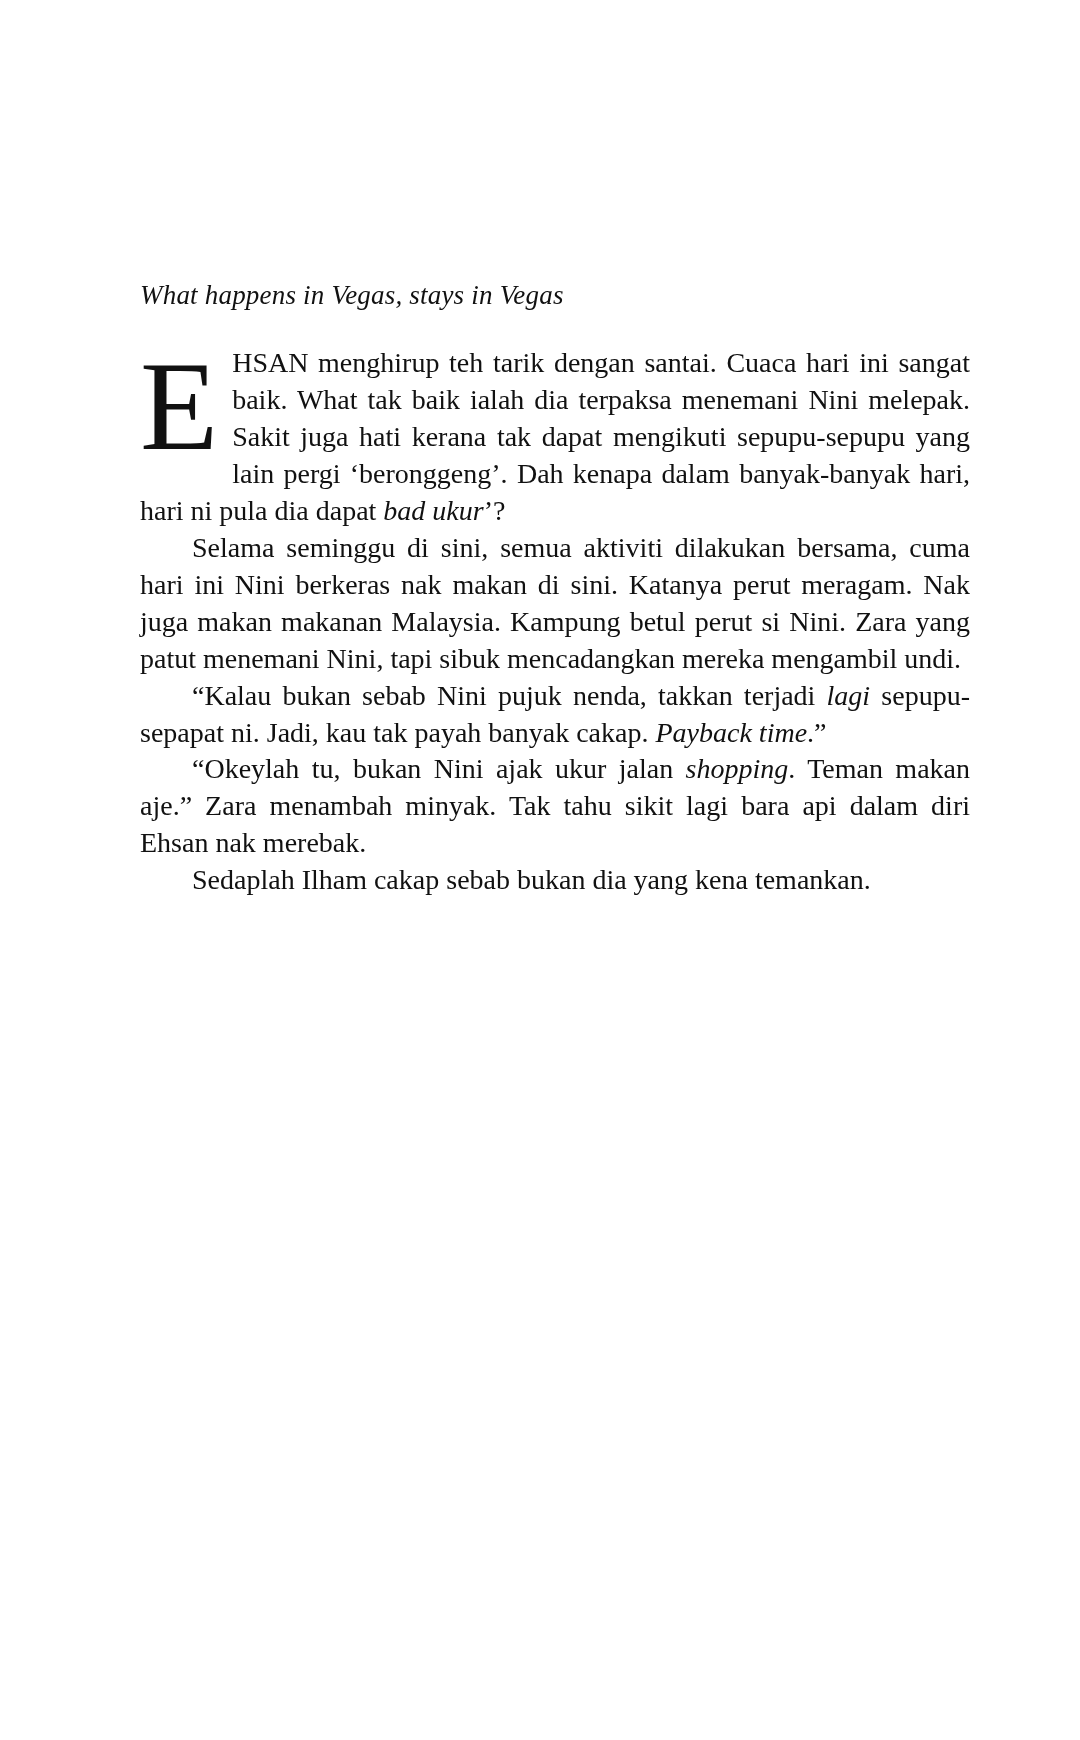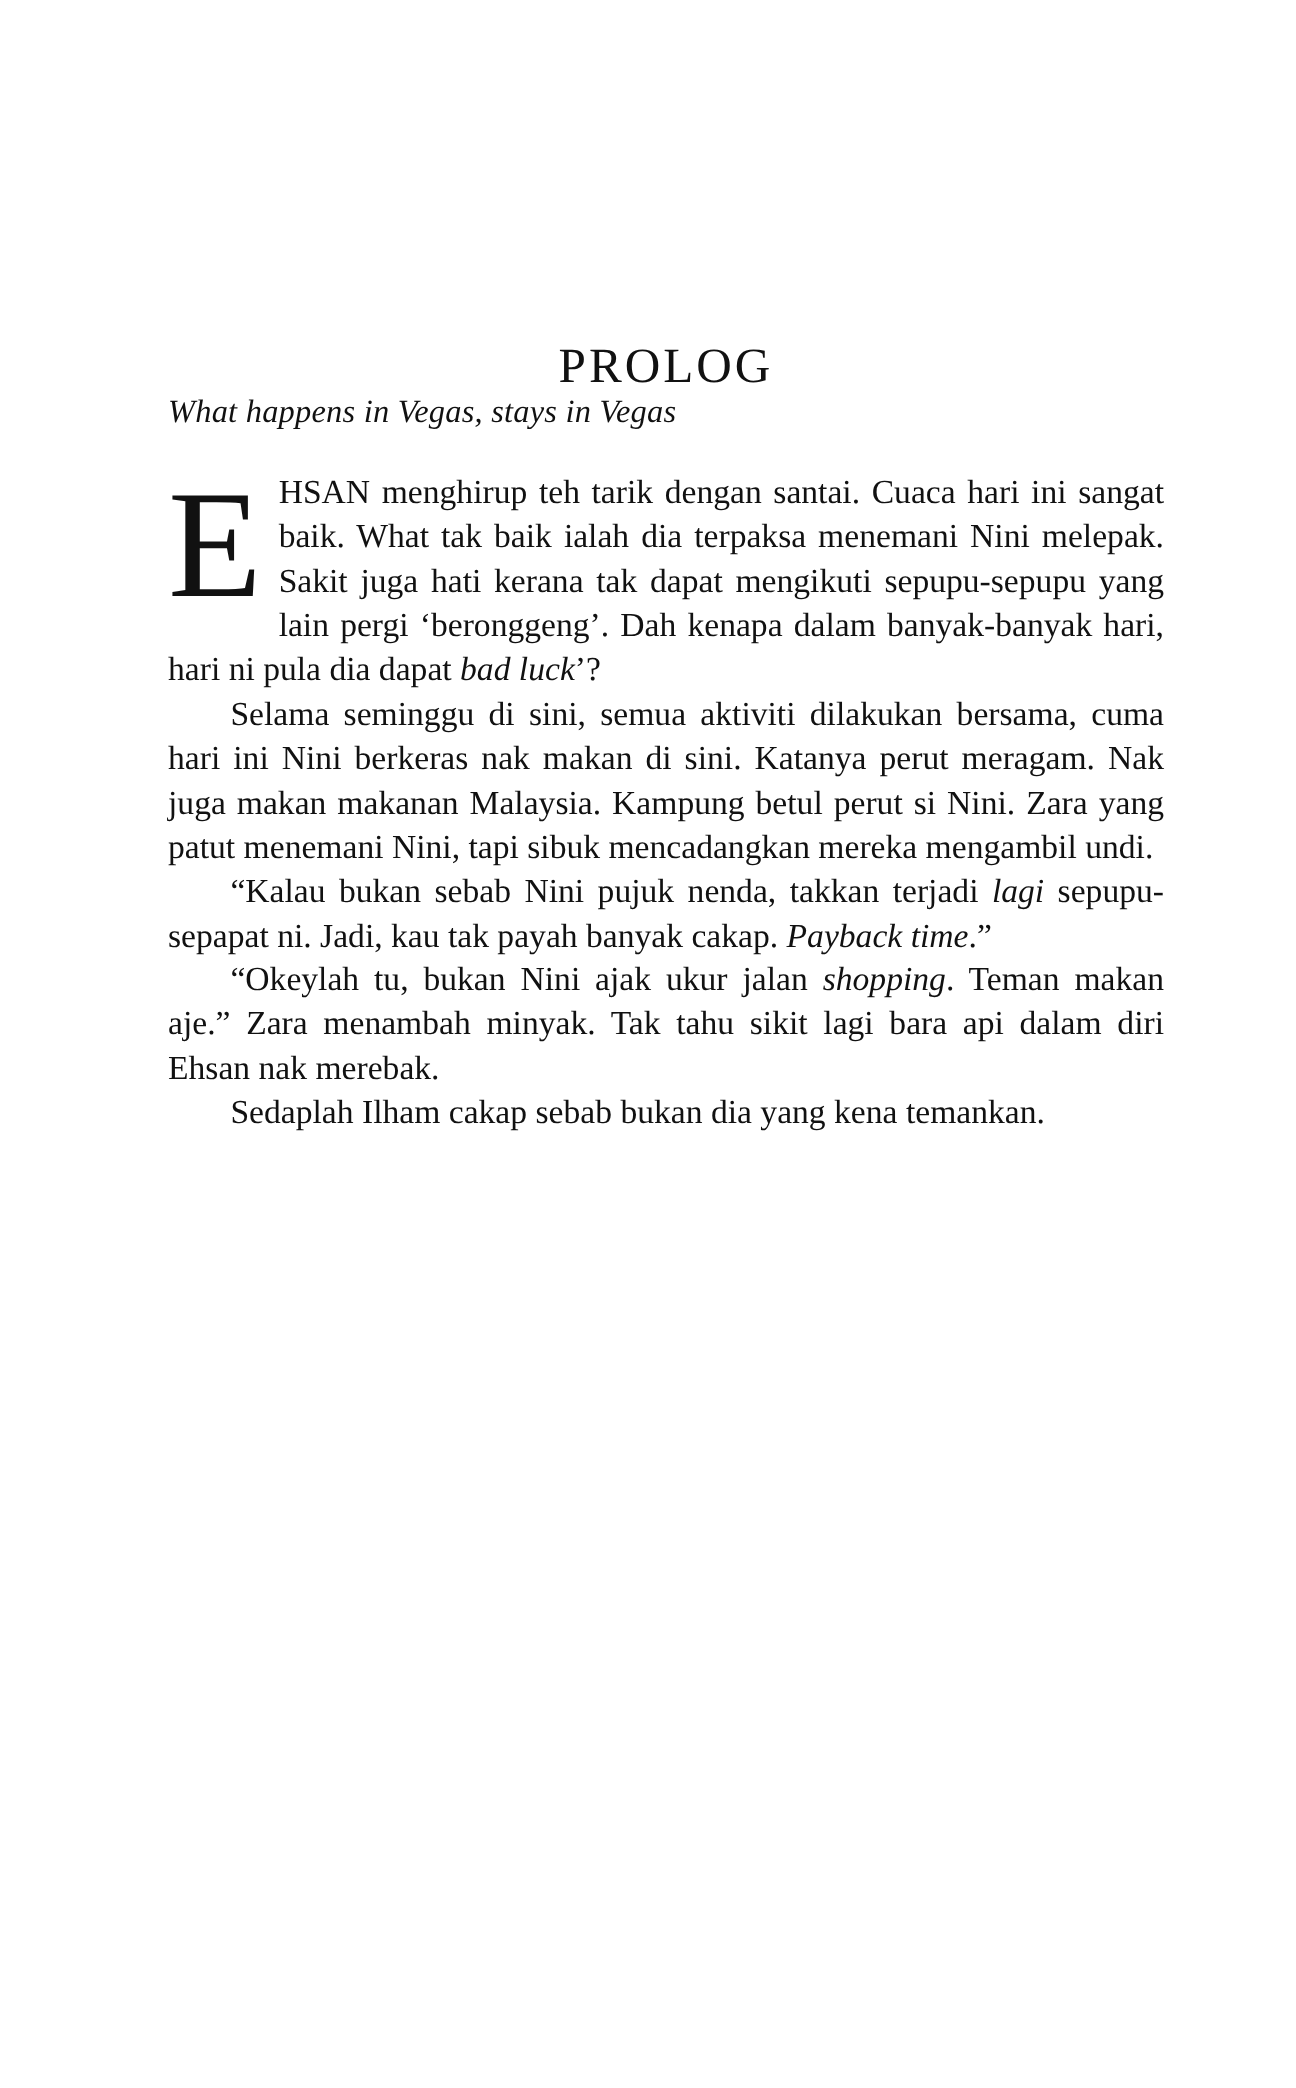--- a/index.html
+++ b/index.html
@@ -68,28 +68,27 @@
   em, .ital {
     font-style: italic;
   }
 </style>
 </head>
 <body>
 
 <div class="page">
   <div class="content">
 
-    <h1 class="chapter-title">PROLOG</h1>
 
     <div class="epigraph">What happens in Vegas, stays in Vegas</div>
 
     <div class="body-text">
 
       <p class="para first">
-        <span class="dropcap">E</span><span>HSAN menghirup teh tarik dengan santai. Cuaca hari ini sangat baik. What tak baik ialah dia terpaksa menemani Nini melepak. Sakit juga hati kerana tak dapat mengikuti sepupu-sepupu yang lain pergi ‘beronggeng’. Dah kenapa dalam banyak-banyak hari, hari ni pula dia dapat </span><span class="ital">bad luck</span><span>’?</span>
+        <span class="dropcap">E</span><span>HSAN menghirup teh tarik dengan santai. Cuaca hari ini sangat baik. What tak baik ialah dia terpaksa menemani Nini melepak. Sakit juga hati kerana tak dapat mengikuti sepupu-sepupu yang lain pergi ‘beronggeng’. Dah kenapa dalam banyak-banyak hari, hari ni pula dia dapat </span><span class="ital">bad ukur</span><span>’?</span>
       </p>
 
       <p class="para">
         <span>Selama seminggu di sini, semua aktiviti dilakukan bersama, cuma hari ini Nini berkeras nak makan di sini. Katanya perut meragam. Nak juga makan makanan Malaysia. Kampung betul perut si Nini.   Zara yang patut menemani Nini, tapi sibuk mencadangkan mereka mengambil undi.</span>
       </p>
 
       <p class="para">
         <span>“Kalau bukan sebab Nini pujuk nenda, takkan terjadi </span><span class="ital">lagi</span><span> sepupu-sepapat ni. Jadi, kau tak payah banyak cakap. </span><span class="ital">Payback time</span><span>.”</span>
       </p>
 

